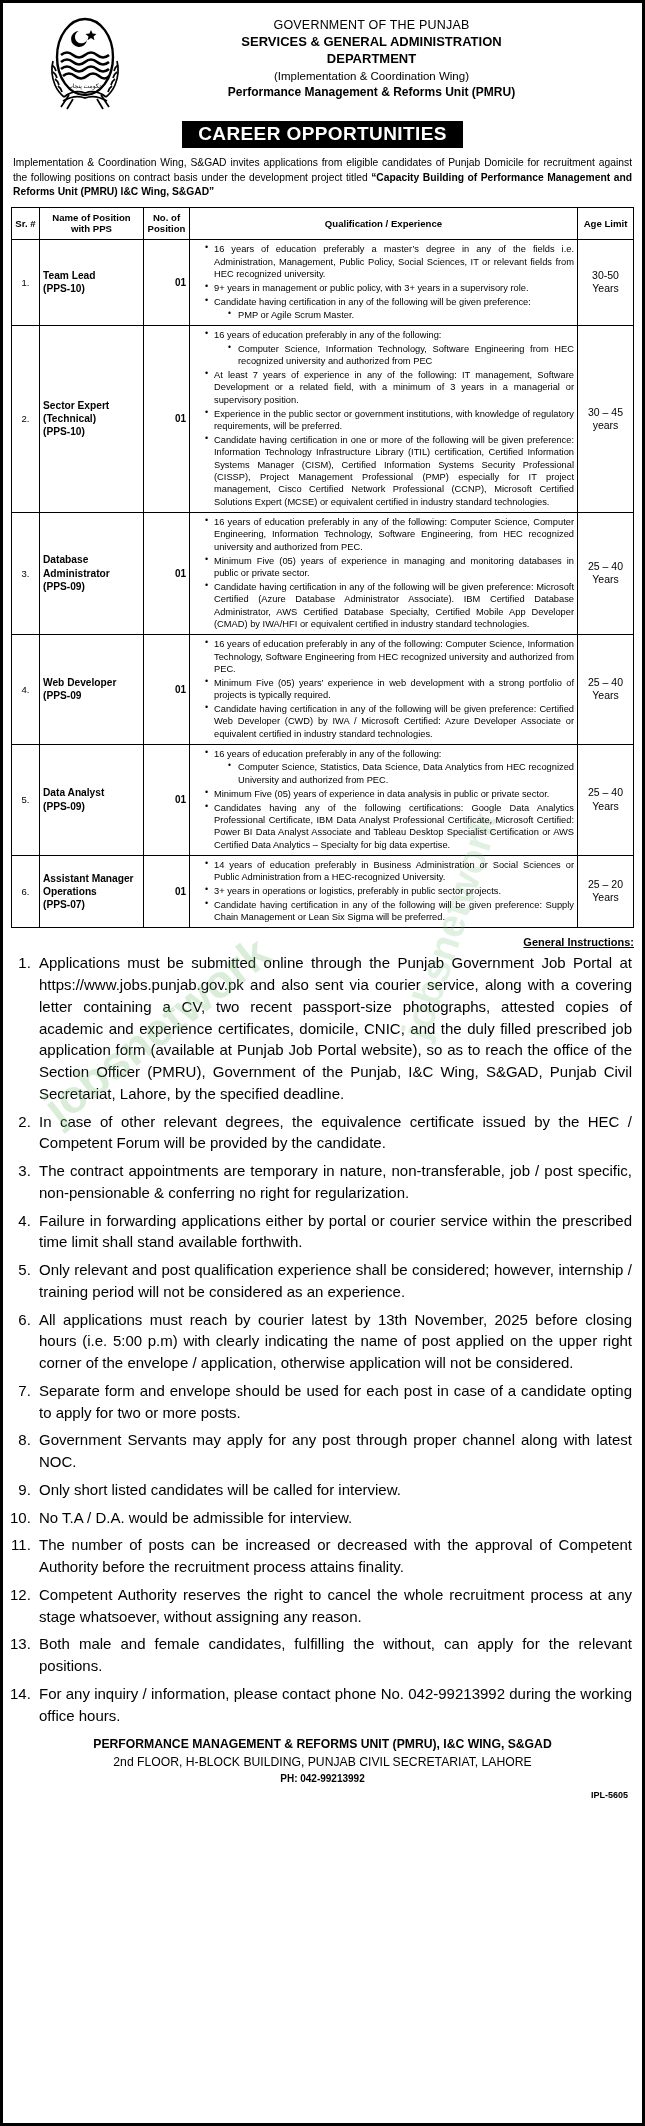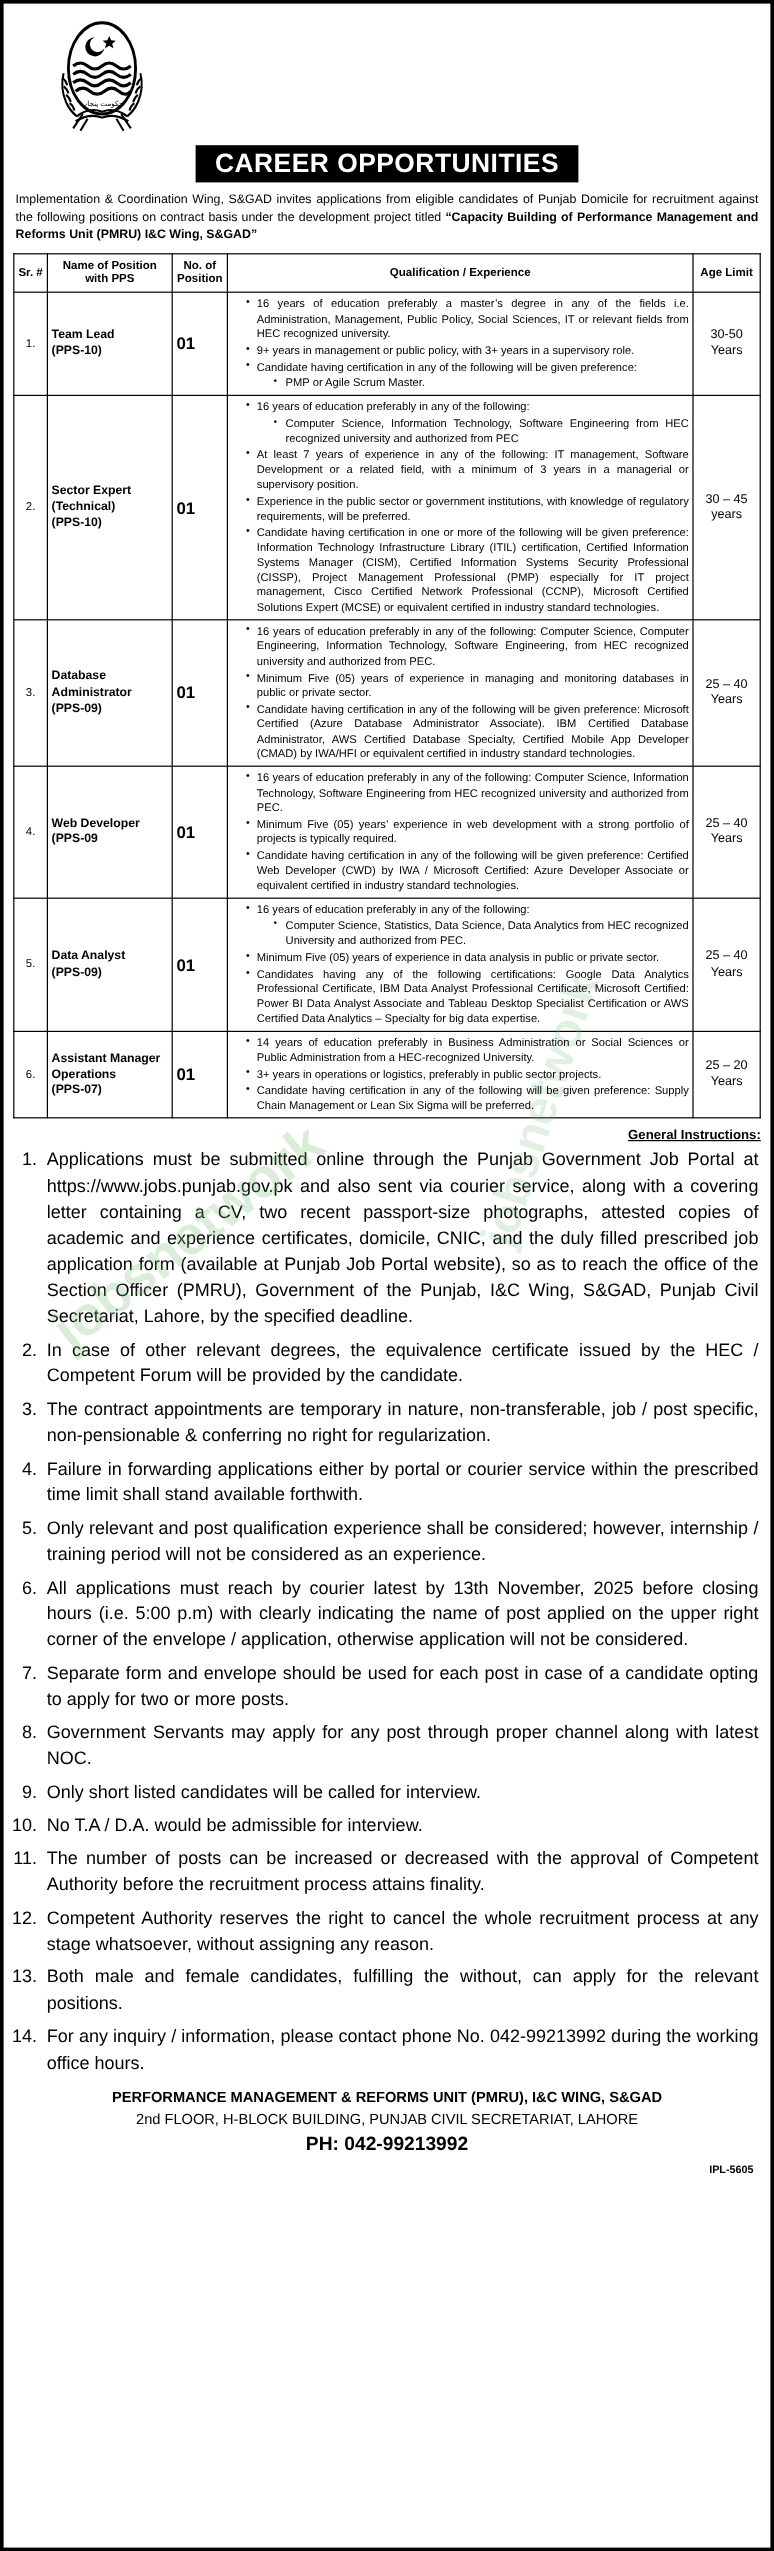--- a/index.html
+++ b/index.html
@@ -48,21 +48,21 @@
   .org-l2 { font-size: 13px; font-weight: bold; line-height: 1.3; }
   .org-l3 { font-size: 13px; font-weight: bold; line-height: 1.3; }
   .org-l4 { font-size: 11.5px; line-height: 1.45; }
   .org-l5 { font-size: 12px; font-weight: bold; line-height: 1.4; }
 
   .career-wrap { text-align:center; margin: 6px 0 8px 0; }
   .career-banner {
     display: inline-block;
     background: #000;
     color: #fff;
-    font-size: 22px;
+    font-size: 19px;
     font-weight: bold;
     letter-spacing: .4px;
     padding: 2px 16px 3px 16px;
   }
 
   .intro {
     font-size: 10.3px;
     line-height: 1.42;
     text-align: justify;
     margin: 0 2px 7px 2px;
@@ -82,21 +82,21 @@
   }
   table.jobs th {
     font-size: 9.6px;
     font-weight: bold;
     text-align: center;
     line-height: 1.2;
     padding: 4px 2px;
   }
   .c-sr    { width: 28px;  text-align:center; font-size: 9.5px; }
   .c-name  { width: 104px; text-align:left; font-size: 10.2px; font-weight: bold; line-height:1.3; }
-  .c-num   { width: 46px;  text-align:left; font-size: 14px; font-weight: bold; }
+  .c-num   { width: 46px;  text-align:right; font-size: 10px; font-weight: bold; }
   .c-qual  { padding: 3px 5px 3px 4px; }
   .c-age   { width: 56px;  text-align:center; font-size: 10.5px; line-height:1.25; }
 
   ul.q { margin: 0; padding: 0 0 0 12px; list-style: none; }
   ul.q > li {
     font-size: 9.3px;
     line-height: 1.33;
     text-align: justify;
     position: relative;
     padding-left: 9px;
@@ -145,21 +145,21 @@
   }
 
   
   .footer {
     text-align: center;
     margin-top: 10px;
     padding-bottom: 4px;
   }
   .f1 { font-size: 12.2px; font-weight: bold; line-height: 1.45; }
   .f2 { font-size: 12.2px; font-weight: normal; line-height: 1.45; }
-  .f3 { font-size: 16px; font-weight: bold; line-height: 1.45; }
+  .f3 { font-size: 10px; font-weight: bold; line-height: 1.45; }
   .ipl {
     text-align: right;
     font-size: 9px;
     font-weight: bold;
     padding: 0 6px 2px 0;
   }
 
   
   .wm {
     position: absolute;
@@ -209,20 +209,27 @@
             <path d="M14 46 q-3 12 2 24 q3 7 9 12"></path>
             <path d="M78 46 q3 12 -2 24 q-3 7 -9 12"></path>
             <path d="M13 50 q3 2 4 6 M14 57 q3 2 4 6 M16 64 q3 2 4 6 M19 71 q3 2 4 6"></path>
             <path d="M79 50 q-3 2 -4 6 M78 57 q-3 2 -4 6 M76 64 q-3 2 -4 6 M73 71 q-3 2 -4 6"></path>
             <path d="M25 82 q10 -8 21 -4 q11 -4 21 4"></path>
             <path d="M24 86 q12 -7 22 -3 q10 -4 22 3"></path>
             <path d="M30 80 l-8 12 M62 80 l8 12 M34 84 l-6 10 M58 84 l6 10"></path>
           </g>
         </svg>
       </div>
+      <div class="org-block">
+        <div class="org-l1">GOVERNMENT OF THE PUNJAB</div>
+        <div class="org-l2">SERVICES &amp; GENERAL ADMINISTRATION</div>
+        <div class="org-l3">DEPARTMENT</div>
+        <div class="org-l4">(Implementation &amp; Coordination Wing)</div>
+        <div class="org-l5">Performance Management &amp; Reforms Unit (PMRU)</div>
+      </div>
     </div>
 
     <div class="career-wrap">
       <span class="career-banner">CAREER OPPORTUNITIES</span>
     </div>
 
     <div class="intro">
       <span>Implementation &amp; Coordination Wing, S&amp;GAD invites applications from eligible candidates of Punjab Domicile for recruitment against the following positions on contract basis under the development project titled </span><b>“Capacity Building of Performance Management and Reforms Unit (PMRU) I&amp;C Wing, S&amp;GAD”</b>
     </div>
 

